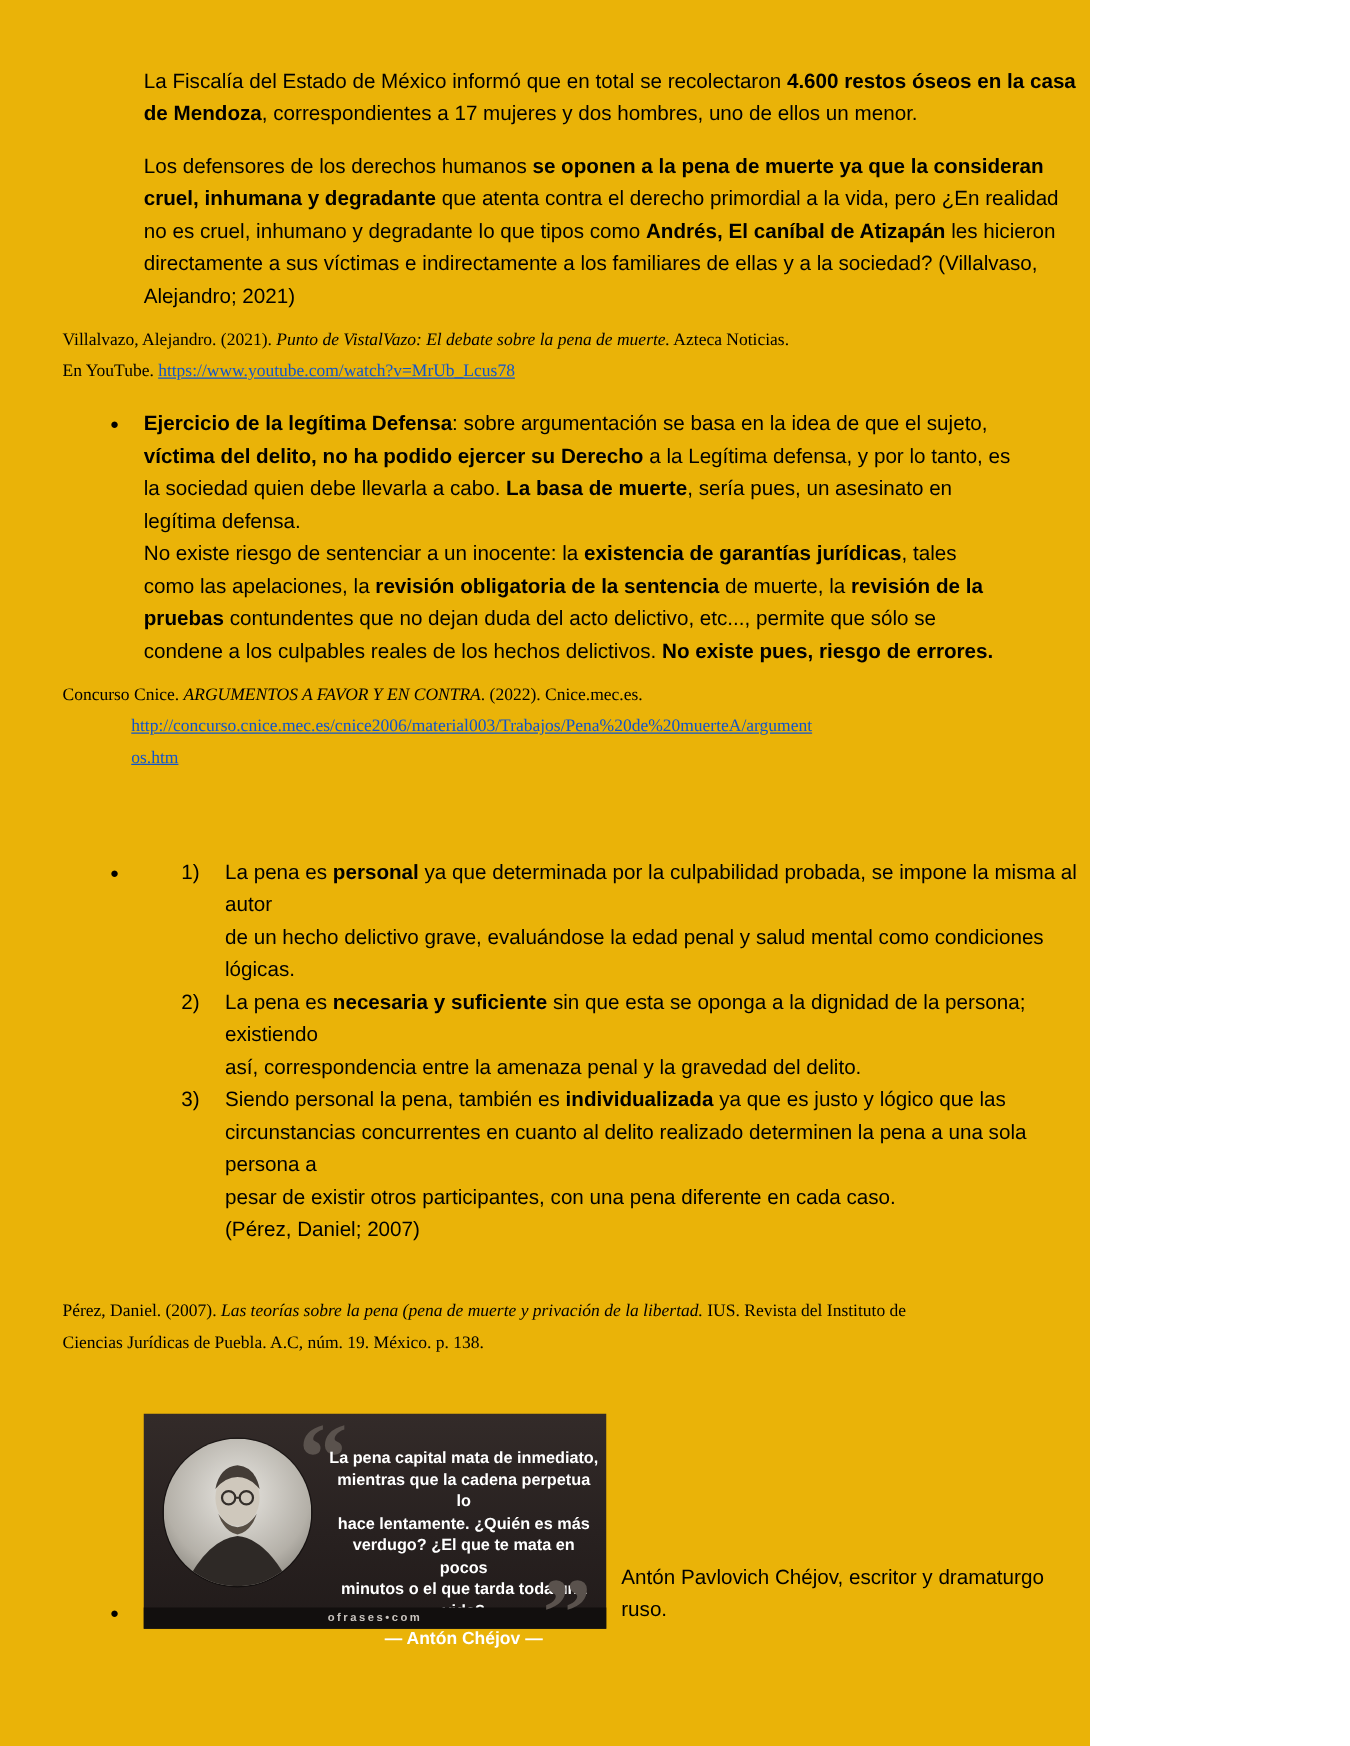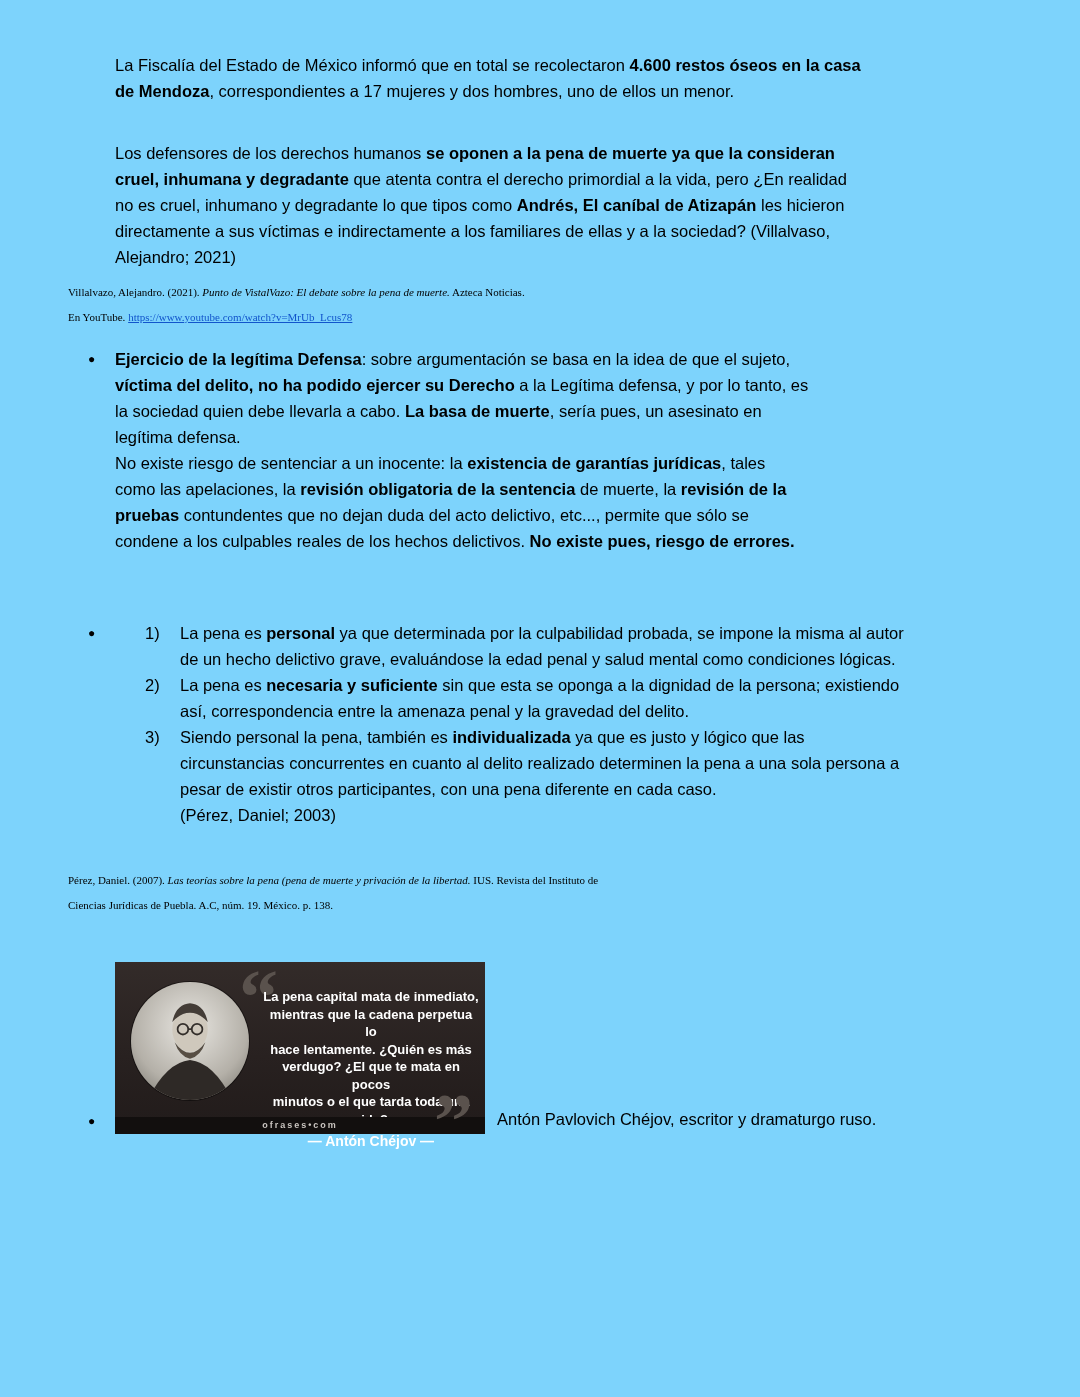--- a/index.html
+++ b/index.html
@@ -1,40 +1,40 @@
 <!DOCTYPE html>
 <html><head>
 <meta charset="utf-8">
 <style>
   html,body{margin:0;padding:0;background:#ffffff;}
   .page{
-    position:relative;width:1080px;height:1397px;background:#7dd3fc;
+    position:relative;width:872px;height:1397px;background:#eab308;
     font-family:"Liberation Sans",sans-serif;font-size:16.5px;color:#000;
     padding-top:52px;box-sizing:border-box;overflow:hidden;
   }
   .rich{white-space:pre-wrap;}
   .sans{line-height:26px;}
   .indent{margin-left:115px;width:905px;}
   .b{font-weight:700;}
   .i{font-style:italic;}
   a.doc-link{color:#1155cc;text-decoration:underline;cursor:pointer;}
   .citation{
-    font-family:"Liberation Serif",serif;font-size:11px;line-height:25px;
-    margin-left:68px;width:990px;
+    font-family:"Liberation Serif",serif;font-size:14px;line-height:25px;
+    margin-left:50px;width:990px;
   }
   .link-indent{margin-left:55px;}
   .bullet-row{display:flex;margin-left:88px;}
   .bullet-marker{flex:none;width:27px;font-size:12px;line-height:26px;}
   .bullet-content{flex:1;max-width:870px;}
   .heading-line{line-height:26px;}
   .num-item{display:flex;}
   .num-label{flex:none;margin-left:30px;width:35px;line-height:26px;}
   .num-text{flex:1;line-height:26px;max-width:860px;}
   .mt10{margin-top:10px;} .mt16{margin-top:16px;} .mt22{margin-top:22px;}
-  .mt24{margin-top:36px;} .mt40{margin-top:40px;} .mt44{margin-top:44px;}
+  .mt24{margin-top:16px;} .mt40{margin-top:40px;} .mt44{margin-top:44px;}
   .mt66{margin-top:66px;}
   
   .figure-row{display:flex;align-items:flex-end;margin-left:88px;}
   .quote-card{
     position:relative;flex:none;width:370px;height:172px;
     background:linear-gradient(180deg,#332b29 0%,#282120 55%,#211b1a 100%);
   }
   .photo-circle{
     position:absolute;left:16px;top:20px;width:118px;height:118px;
     border-radius:50%;overflow:hidden;box-shadow:0 0 0 1px rgba(0,0,0,.45);
@@ -81,40 +81,45 @@
     <div class="rich sans bullet-content"><span class="b">Ejercicio de la legítima Defensa</span><span>: sobre argumentación se basa en la idea de que el sujeto,
 </span><span class="b">víctima del delito, no ha podido ejercer su Derecho</span><span> a la Legítima defensa, y por lo tanto, es
 la sociedad quien debe llevarla a cabo. </span><span class="b">La basa de muerte</span><span>, sería pues, un asesinato en
 legítima defensa.
 No existe riesgo de sentenciar a un inocente: la </span><span class="b">existencia de garantías jurídicas</span><span>, tales
 como las apelaciones, la </span><span class="b">revisión obligatoria de la sentencia</span><span> de muerte, la </span><span class="b">revisión de la
 pruebas</span><span> contundentes que no dejan duda del acto delictivo, etc..., permite que sólo se
 condene a los culpables reales de los hechos delictivos. </span><span class="b">No existe pues, riesgo de errores.</span></div>
   </div>
 
+  <div class="citation mt10">
+    <div class="rich"><span>Concurso Cnice. </span><span class="i">ARGUMENTOS A FAVOR Y EN CONTRA</span><span>. (2022). Cnice.mec.es.</span></div>
+    <div class="rich link-indent"><a class="doc-link" href="#">http://concurso.cnice.mec.es/cnice2006/material003/Trabajos/Pena%20de%20muerteA/argument
+os.htm</a></div>
+  </div>
 
   <div class="bullet-row mt66">
     <span class="bullet-marker">●</span>
     <div class="bullet-content sans">
       <div class="num-item">
         <span class="num-label">1)</span>
         <div class="rich num-text"><span>La pena es </span><span class="b">personal</span><span> ya que determinada por la culpabilidad probada, se impone la misma al autor
 de un hecho delictivo grave, evaluándose la edad penal y salud mental como condiciones lógicas.</span></div>
       </div>
       <div class="num-item">
         <span class="num-label">2)</span>
         <div class="rich num-text"><span>La pena es </span><span class="b">necesaria y suficiente</span><span> sin que esta se oponga a la dignidad de la persona; existiendo
 así, correspondencia entre la amenaza penal y la gravedad del delito.</span></div>
       </div>
       <div class="num-item">
         <span class="num-label">3)</span>
         <div class="rich num-text"><span>Siendo personal la pena, también es </span><span class="b">individualizada</span><span> ya que es justo y lógico que las
 circunstancias concurrentes en cuanto al delito realizado determinen la pena a una sola persona a
 pesar de existir otros participantes, con una pena diferente en cada caso.
-(Pérez, Daniel; 2003)</span></div>
+(Pérez, Daniel; 2007)</span></div>
       </div>
     </div>
   </div>
 
   <div class="citation rich mt40"><span>Pérez, Daniel. (2007). </span><span class="i">Las teorías sobre la pena (pena de muerte y privación de la libertad.</span><span> IUS. Revista del Instituto de
 Ciencias Jurídicas de Puebla. A.C, núm. 19. México. p. 138.</span></div>
 
 
   <div class="figure-row mt44">
     <span class="bullet-marker">●</span>

